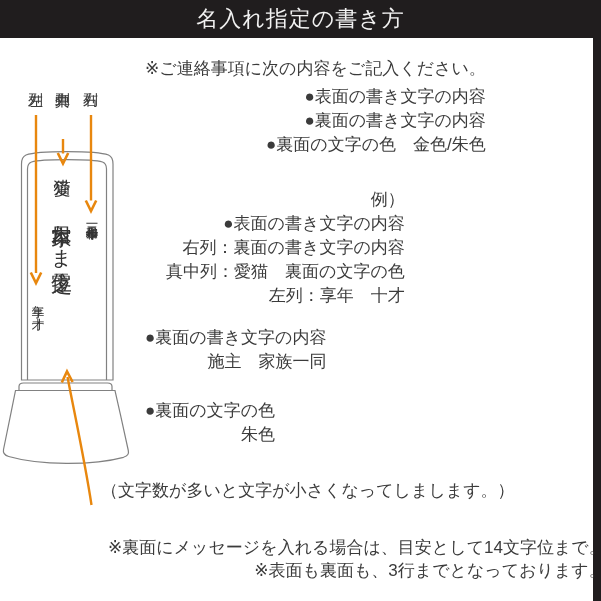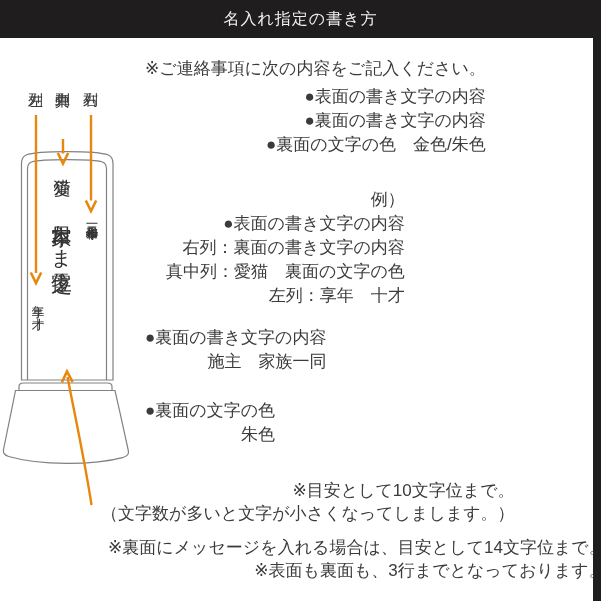--- a/index.html
+++ b/index.html
@@ -5,21 +5,21 @@
   html,body{margin:0;padding:0;background:#fff;}
   .canvas{
     position:relative;width:601px;height:601px;background:#ffffff;overflow:hidden;
     font-family:"Liberation Sans","DejaVu Sans",sans-serif;
   }
   .header{
     position:absolute;left:0;top:0;width:601px;height:38px;background:#201d1e;
     display:flex;align-items:center;justify-content:center;
   }
   .header h1{
-    margin:8px;font-size:16px;font-weight:500;color:#f2f2f2;letter-spacing:1px;
+    margin:8px;font-size:22px;font-weight:500;color:#f2f2f2;letter-spacing:1px;
   }
   .right-edge{
     position:absolute;right:0;top:0;width:8px;height:601px;background:#201d1e;
   }
   .txt{position:absolute;color:#3b3b3b;font-size:17px;line-height:24px;white-space:nowrap;text-align:right;}
   .txt .line{display:block;}
   .indent{padding-left:21px;}
   .gap4{margin-top:4px;}
   .g-intro{left:145px;top:57px;}
   .g-example{left:145px;top:188px;}
@@ -102,21 +102,20 @@
     <span class="line">●裏面の書き文字の内容</span>
     <span class="line indent">施主　家族一同</span>
   </div>
 
   <div class="txt g-color">
     <span class="line">●裏面の文字の色</span>
     <span class="line indent">朱色</span>
   </div>
 
   <div class="txt note-1">
-    <span class="line">※目安として10文字位まで。</span>
     <span class="line">（文字数が多いと文字が小さくなってしまします。）</span>
   </div>
 
   <div class="txt note-2">
     <span class="line">※裏面にメッセージを入れる場合は、目安として14文字位まで。</span>
     <span class="line">※表面も裏面も、3行までとなっております。</span>
   </div>
 
 </div>
 

